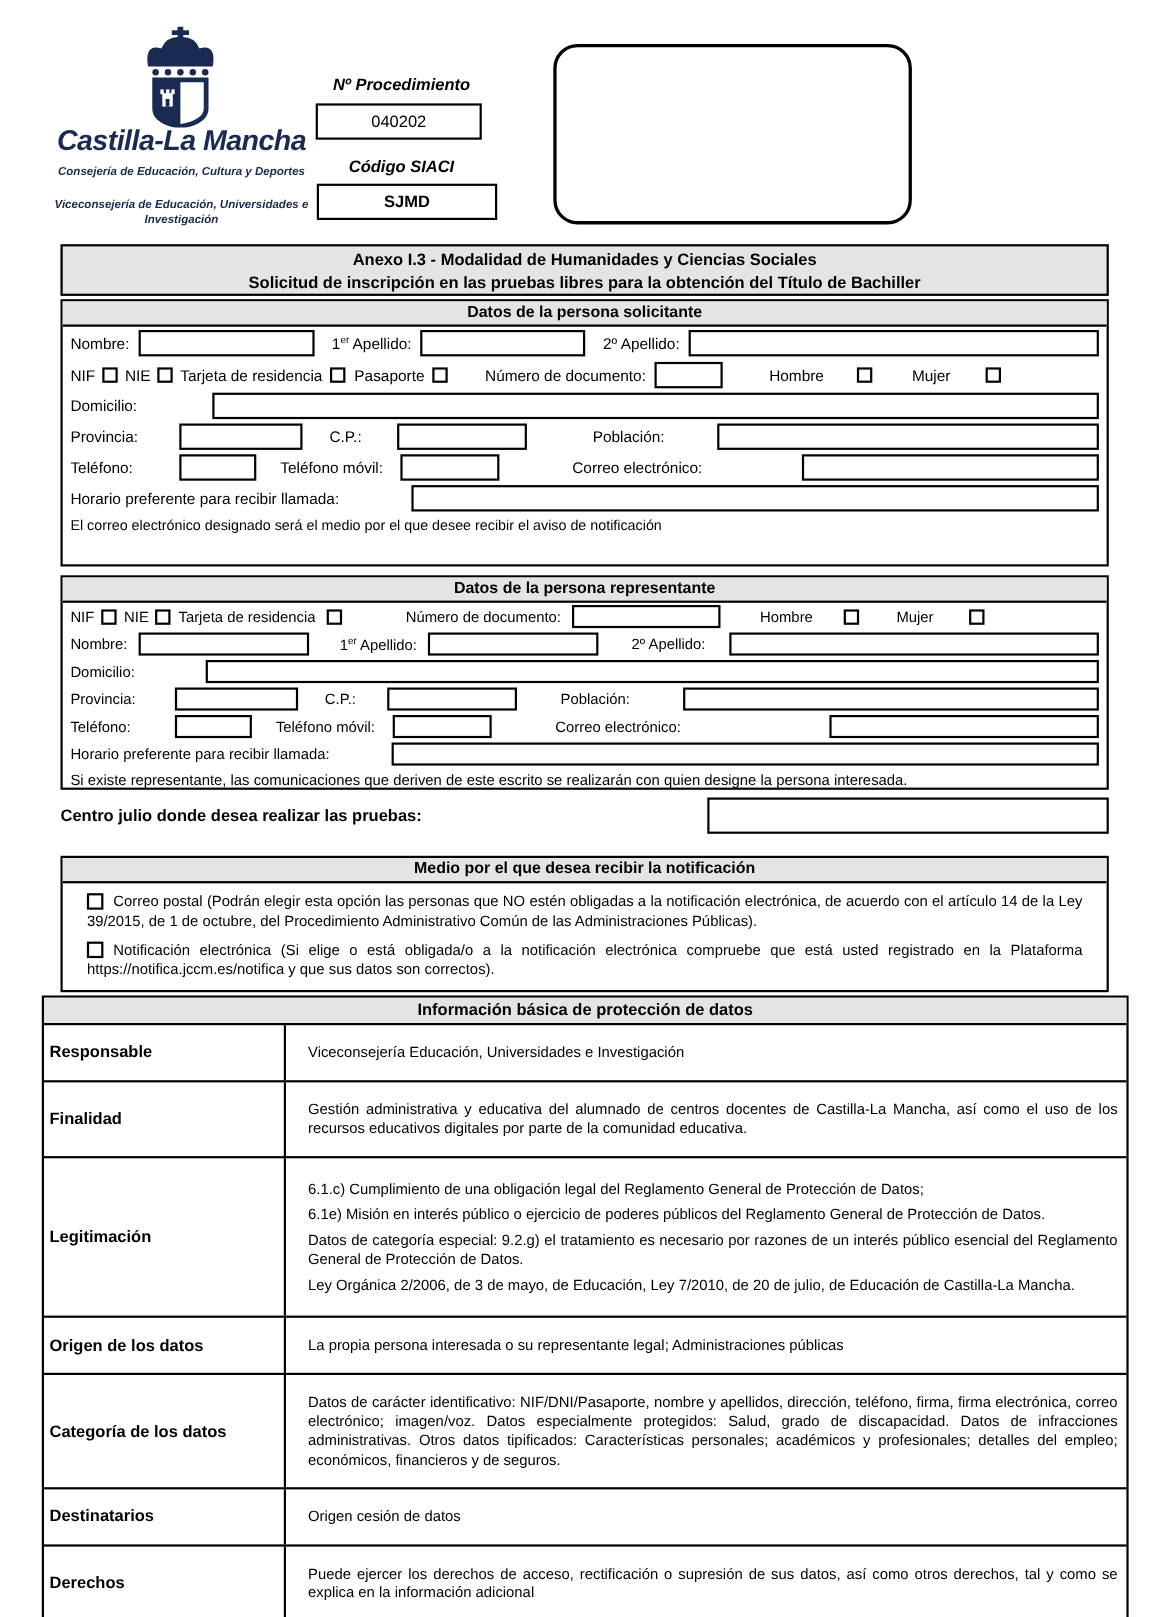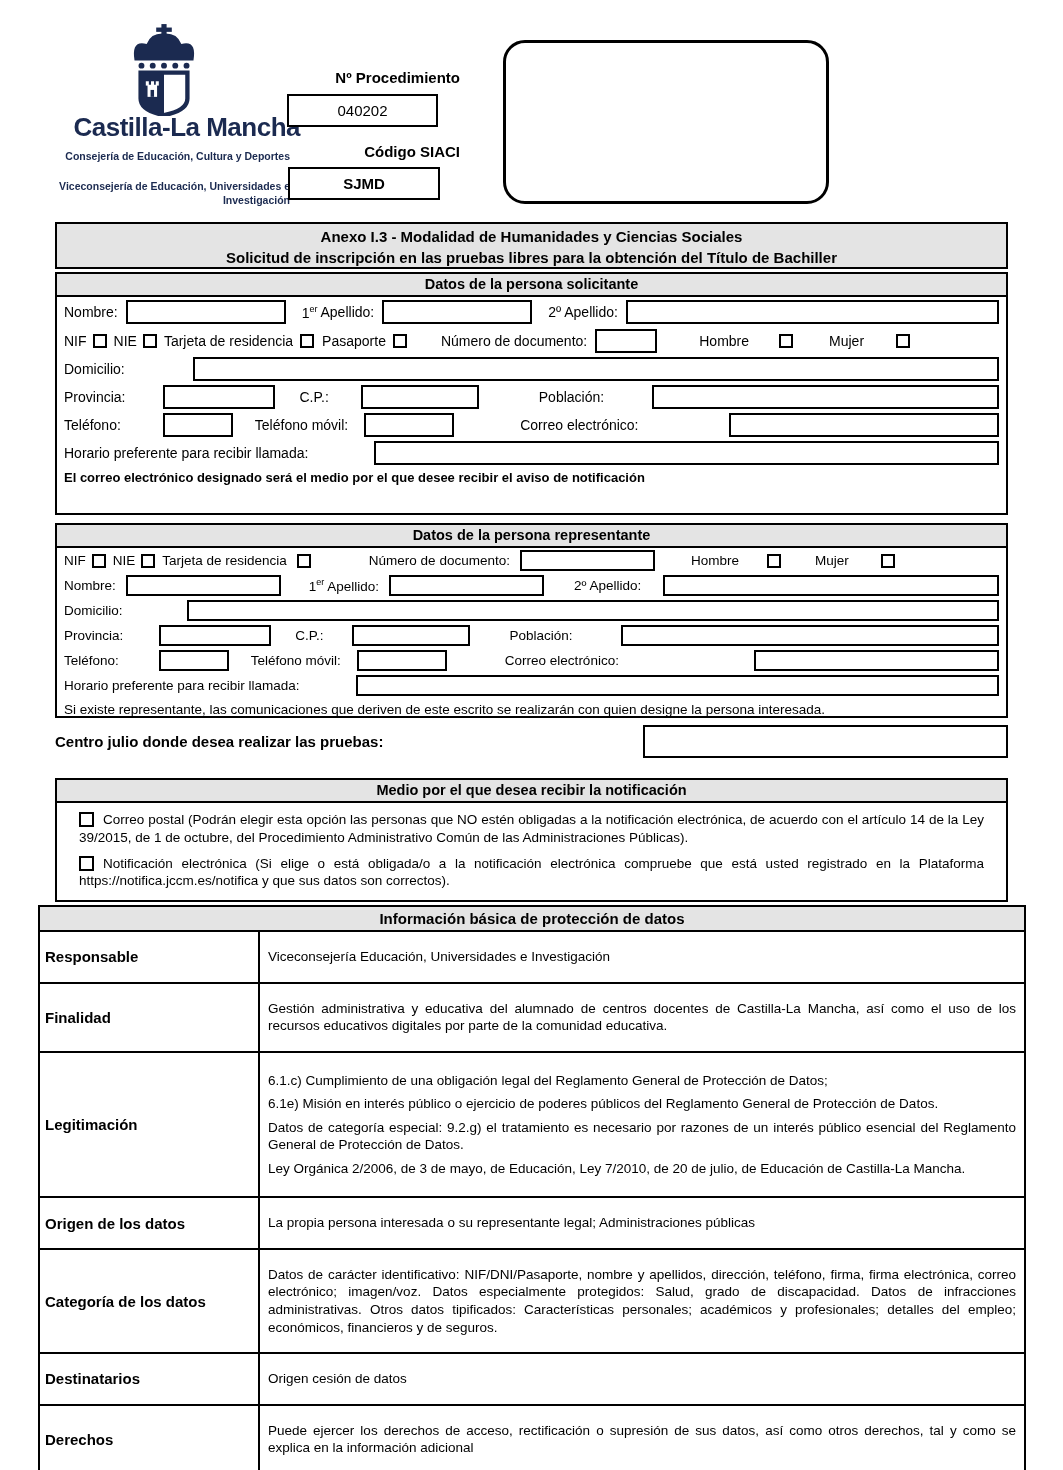--- a/index.html
+++ b/index.html
@@ -1,20 +1,20 @@
 <!DOCTYPE html>
 <html><head>
 <meta charset="utf-8">
 <style>
   html,body{margin:0;padding:0;background:#fff;}
   .page{position:relative;width:1063px;height:1470px;background:#fff;color:#000;
         font-family:"Liberation Sans", sans-serif;overflow:hidden;}
   .abs{position:absolute;box-sizing:border-box;}
   .navy{color:#1b2a50;}
-  .center{text-align:right;}
+  .center{text-align:center;font-style:italic;}
   .bold{font-weight:bold;}
 
   
   .proc-label{font-weight:bold;font-size:15px;}
   .proc-box{border:2px solid #000;display:flex;align-items:center;justify-content:center;
             font-size:15px;background:#fff;}
   .stamp-box{border:3px solid #000;border-radius:22px;background:#fff;}
 
   
   .sec{position:absolute;border:2px solid #000;box-sizing:border-box;background:#fff;}
@@ -22,41 +22,41 @@
            font-weight:bold;font-size:14.5px;height:21px;line-height:21px;}
   .titlebar{position:absolute;border:2px solid #000;background:#e4e4e4;box-sizing:border-box;
             text-align:center;font-weight:bold;font-size:15px;line-height:21px;padding:2px 0;}
   .frow{display:flex;align-items:center;padding:0 7px;box-sizing:border-box;}
   .lbl{font-size:14px;white-space:nowrap;}
   .inp{border:2px solid #000;height:24px;box-sizing:border-box;background:#fff;
        font:inherit;padding:0 4px;min-width:0;}
   .cb{width:14px;height:14px;border:2px solid #000;display:inline-block;box-sizing:border-box;
       background:#fff;flex:none;}
   .grow{flex:1;}
-  .note-bold{font-weight:bold;font-size:13px;padding:0 7px;display:flex;align-items:center;}
+  .note-bold{font-weight:normal;font-size:13px;padding:0 7px;display:flex;align-items:center;}
   .note-reg{font-size:13.5px;padding:0 7px;display:flex;align-items:center;}
 
   .sec-rep .lbl{font-size:13.5px;}
   .sec-rep .inp{height:21px;}
 
   
   .mpar{font-size:13.5px;line-height:1.32;text-align:justify;margin:8px 22px;}
   .mpar .cb{width:15px;height:15px;vertical-align:-3px;margin-right:9px;}
 
   
   .ptable{position:absolute;left:38px;top:905px;width:988px;border:2px solid #000;
           border-bottom:5px solid #000;box-sizing:border-box;background:#fff;}
   .phead{background:#e4e4e4;border-bottom:2px solid #000;text-align:center;font-weight:bold;
          font-size:15px;padding:3px 0;}
   .prow{display:flex;border-bottom:2px solid #000;}
   .prow:last-child{border-bottom:none;}
   .pl{width:220px;flex:none;border-right:2px solid #000;font-weight:bold;font-size:15px;
       display:flex;align-items:center;padding:2px 5px;box-sizing:border-box;}
   .pv{flex:1;font-size:13.5px;line-height:1.3;padding:16px 8px;display:flex;flex-direction:column;
-      justify-content:center;text-align:justify;box-sizing:border-box;}
+      justify-content:center;text-align:justify;box-sizing:border-box;margin-left:12px;}
   .pv p{margin:3px 0;}
   .adlink{font-weight:bold;font-size:17px;text-decoration:underline;color:#000;white-space:nowrap;}
   .adrow{display:flex;align-items:center;gap:6px;flex-direction:row;text-align:left;}
   sup{font-size:9px;}
   .ml3{margin-left:3px;}
 </style>
 </head>
 <body>
 
 <div class="page">
@@ -84,21 +84,21 @@
   </svg>
   <div class="abs navy bold center" style="left:30px;top:112px;width:270px;font-size:26px;letter-spacing:-0.5px;">Castilla-La Mancha</div>
   <div class="abs navy bold center" style="left:40px;top:150px;width:250px;font-size:10.5px;line-height:1.3;">Consejería de Educación, Cultura y Deportes</div>
   <div class="abs navy bold center" style="left:40px;top:180px;width:250px;font-size:10.5px;line-height:1.3;">Viceconsejería de Educación, Universidades e Investigación</div>
 
   <div class="abs proc-label center" style="left:270px;top:69px;width:190px;">Nº Procedimiento</div>
   <div class="abs proc-box" style="left:287px;top:94px;width:151px;height:33px;">
     <span>040202</span>
   </div>
   <div class="abs proc-label center" style="left:270px;top:143px;width:190px;">Código SIACI</div>
-  <div class="abs proc-box bold" style="left:288px;top:167px;width:152px;height:33px;">
+  <div class="abs proc-box bold" style="left:288px;top:167px;width:164px;height:33px;">
     <span>SJMD</span>
   </div>
 
   <div class="abs stamp-box" style="left:503px;top:40px;width:326px;height:164px;"></div>
 
   <div class="titlebar" style="left:55px;top:222px;width:953px;height:47px;">
     <div>Anexo I.3 - Modalidad de Humanidades y Ciencias Sociales</div>
     <div>Solicitud de inscripción en las pruebas libres para la obtención del Título de Bachiller</div>
   </div>
 

